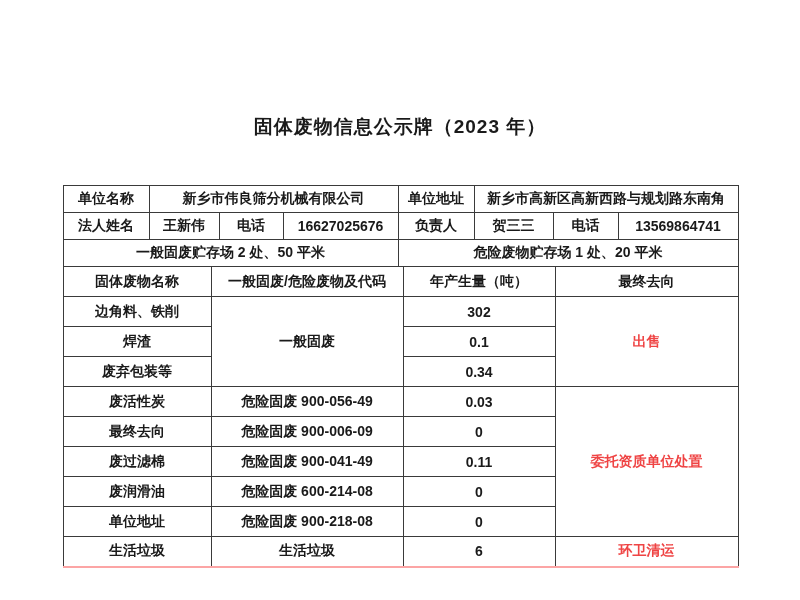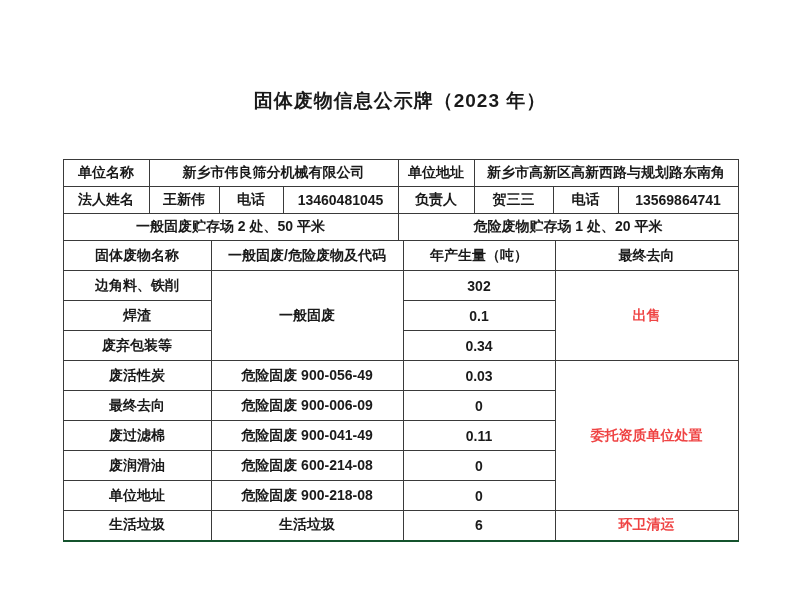--- a/index.html
+++ b/index.html
@@ -8,21 +8,21 @@
     background: #ffffff;
   }
   body {
     width: 800px;
     height: 600px;
     font-family: "Liberation Sans", "DejaVu Sans", sans-serif;
     color: #1a1a1a;
     overflow: hidden;
   }
   .doc-title {
-    padding-top: 88px;
+    padding-top: 114px;
     text-align: center;
     font-size: 19px;
     font-weight: bold;
     letter-spacing: 1px;
     line-height: 25px;
   }
   .tables-wrap {
     width: 675px;
     margin: 46px auto 0 auto;
   }
@@ -40,21 +40,21 @@
     vertical-align: middle;
     font-size: 14px;
     font-weight: bold;
     padding: 0 3px;
     overflow: hidden;
     white-space: nowrap;
   }
   .t-top tr   { height: 27px; }
   .t-store tr { height: 27px; margin-top: 46px; }
   .t-waste tr { height: 30px; }
-  .t-waste    { border-bottom: 2px solid #14532d; }
+  .t-waste    { border-bottom: 2px solid #fca5a5; }
   .blue {
     color: #ef4444;
   }
 </style>
 </head>
 <body>
 
 <div class="doc-title">固体废物信息公示牌（2023 年）</div>
 
 <div class="tables-wrap">
@@ -74,21 +74,21 @@
         <tr>
       <td>单位名称</td>
       <td colspan="3">新乡市伟良筛分机械有限公司</td>
       <td>单位地址</td>
       <td colspan="3">新乡市高新区高新西路与规划路东南角</td>
     </tr>
     <tr>
       <td>法人姓名</td>
       <td>王新伟</td>
       <td>电话</td>
-      <td>13460481045</td>
+      <td>16627025676</td>
       <td>负责人</td>
       <td>贺三三</td>
       <td>电话</td>
       <td>13569864741</td>
     </tr>
   </tbody>
     </table>
 
   <table class="t-store">
     <colgroup>

